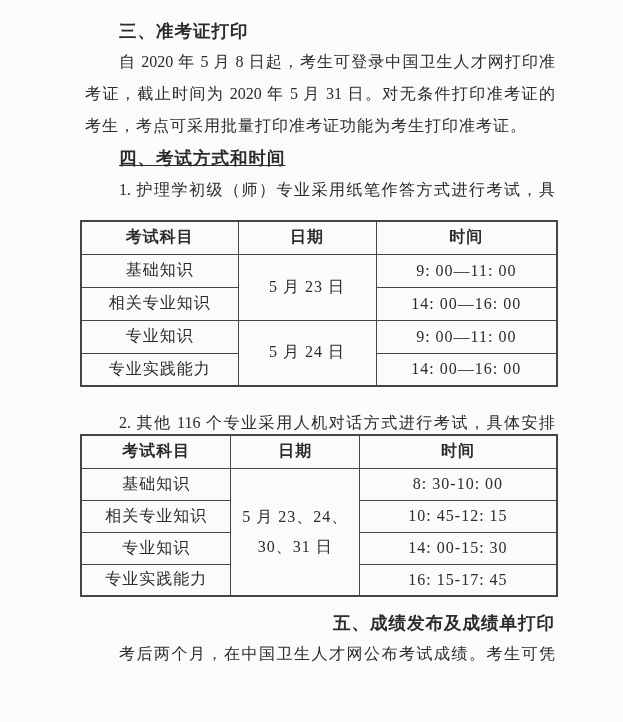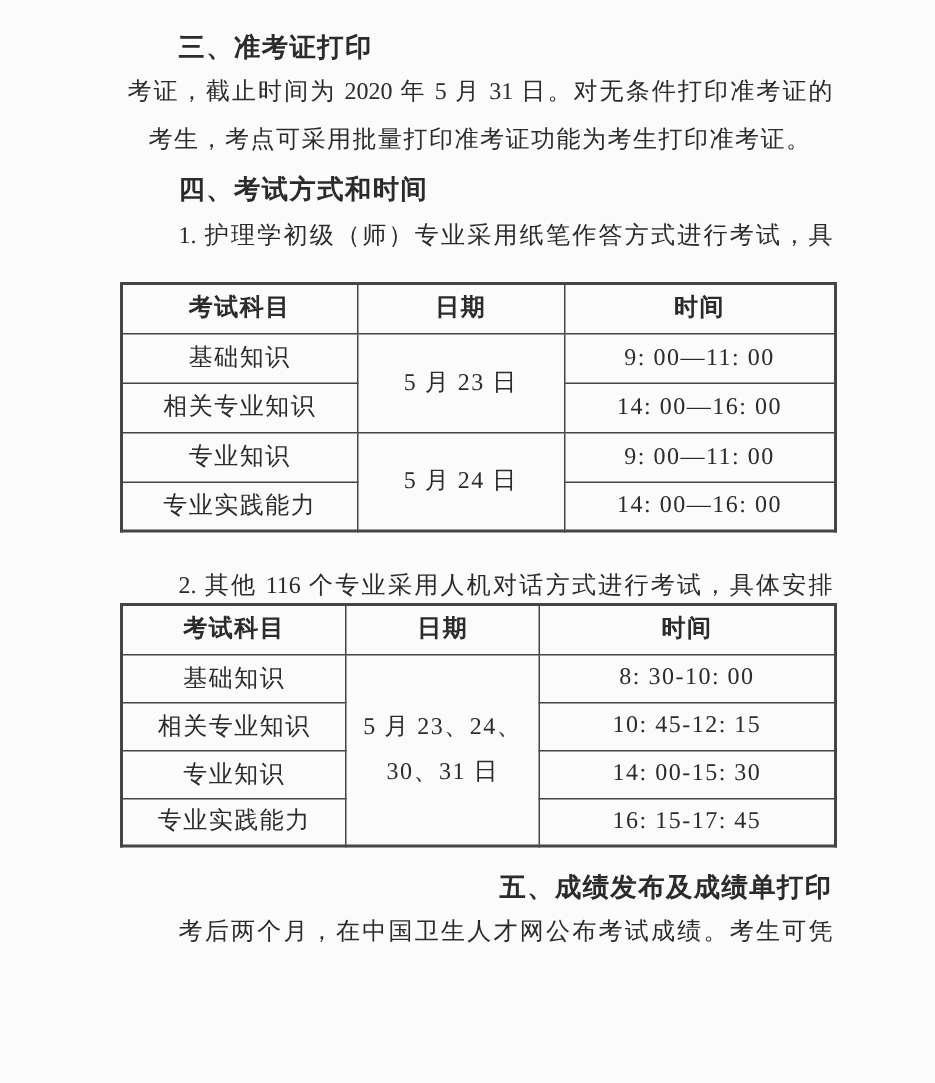--- a/index.html
+++ b/index.html
@@ -20,28 +20,27 @@
   
   .h {
     font-family: "Liberation Sans", sans-serif;
     font-weight: bold;
     font-size: 17.5px;
     line-height: 30px;
     letter-spacing: 1px;
     padding-left: 34px;
     white-space: nowrap;
   }
-  .h4 { line-height: 32px; }
+  .h4 { line-height: 32px; text-decoration: underline; }
   
   .line {
     font-size: 16px;
     line-height: 32px;
     letter-spacing: 1px;
     white-space: nowrap;
-    text-align: center;
   }
   .indent { padding-left: 34px; }
   .jl {
     white-space: normal;
     letter-spacing: normal;
     text-align: justify;
     text-align-last: justify;
   }
   
   table {
@@ -73,20 +72,21 @@
   .h5 { margin-top: 11px; text-align: right; }
   .date2 div { line-height: 30px; }
 </style>
 </head>
 <body>
 
 <div class="doc">
 
   <div class="h">三、准考证打印</div>
 
+  <div class="line indent jl">自 2020 年 5 月 8 日起，考生可登录中国卫生人才网打印准</div>
   <div class="line jl">考证，截止时间为 2020 年 5 月 31 日。对无条件打印准考证的</div>
   <div class="line">考生，考点可采用批量打印准考证功能为考生打印准考证。</div>
 
   <div class="h h4">四、考试方式和时间</div>
 
   <div class="line indent jl">1. 护理学初级（师）专业采用纸笔作答方式进行考试，具</div>
 
   <table class="t1">
     <colgroup>
       <col style="width:33%">

